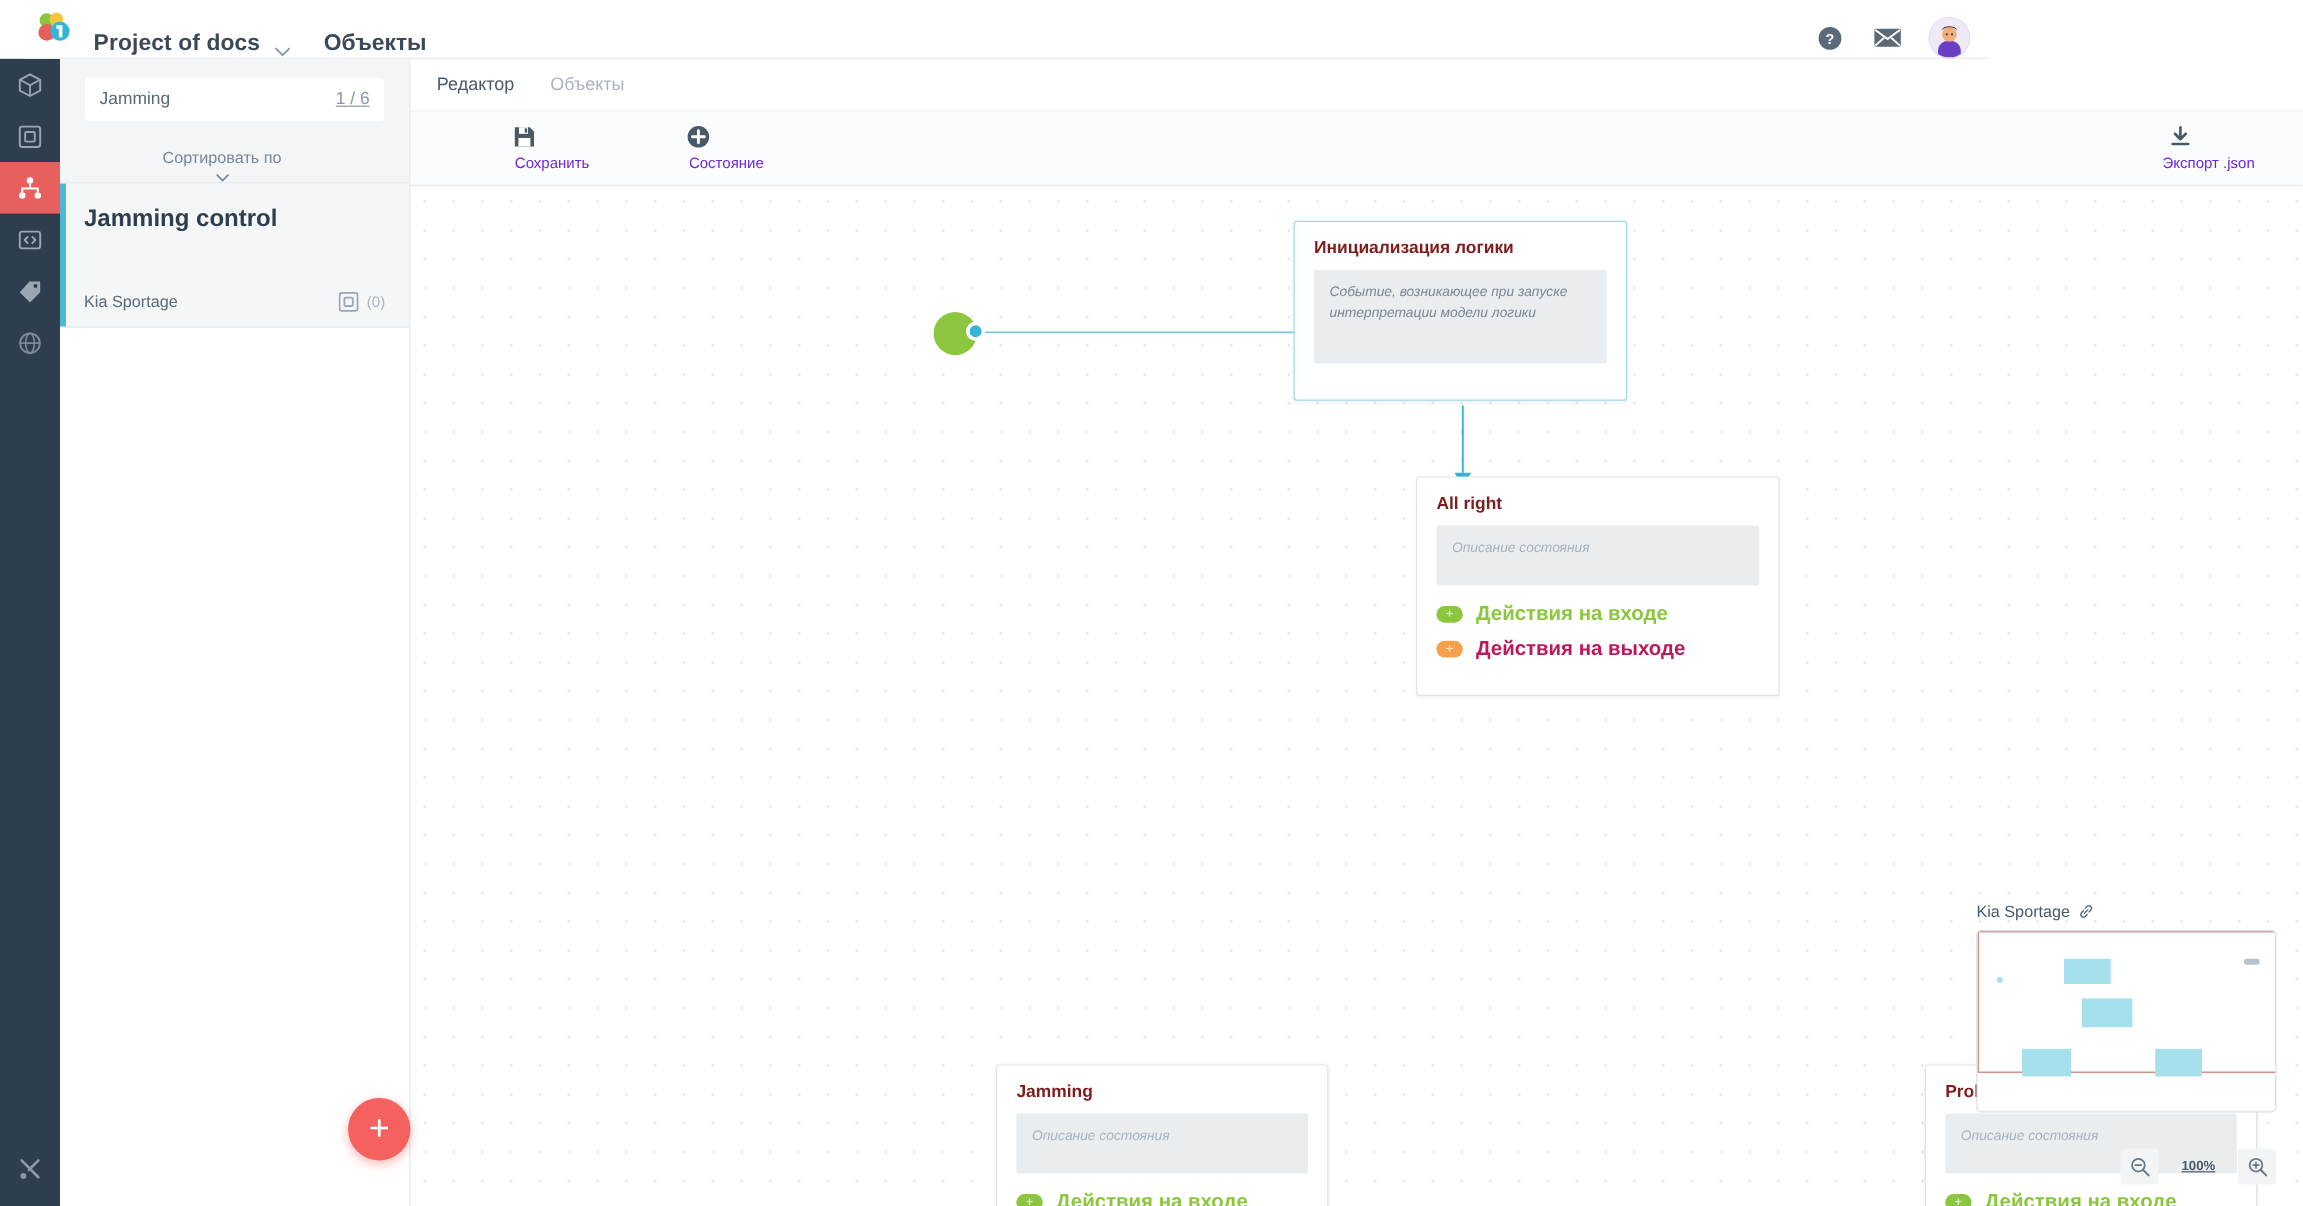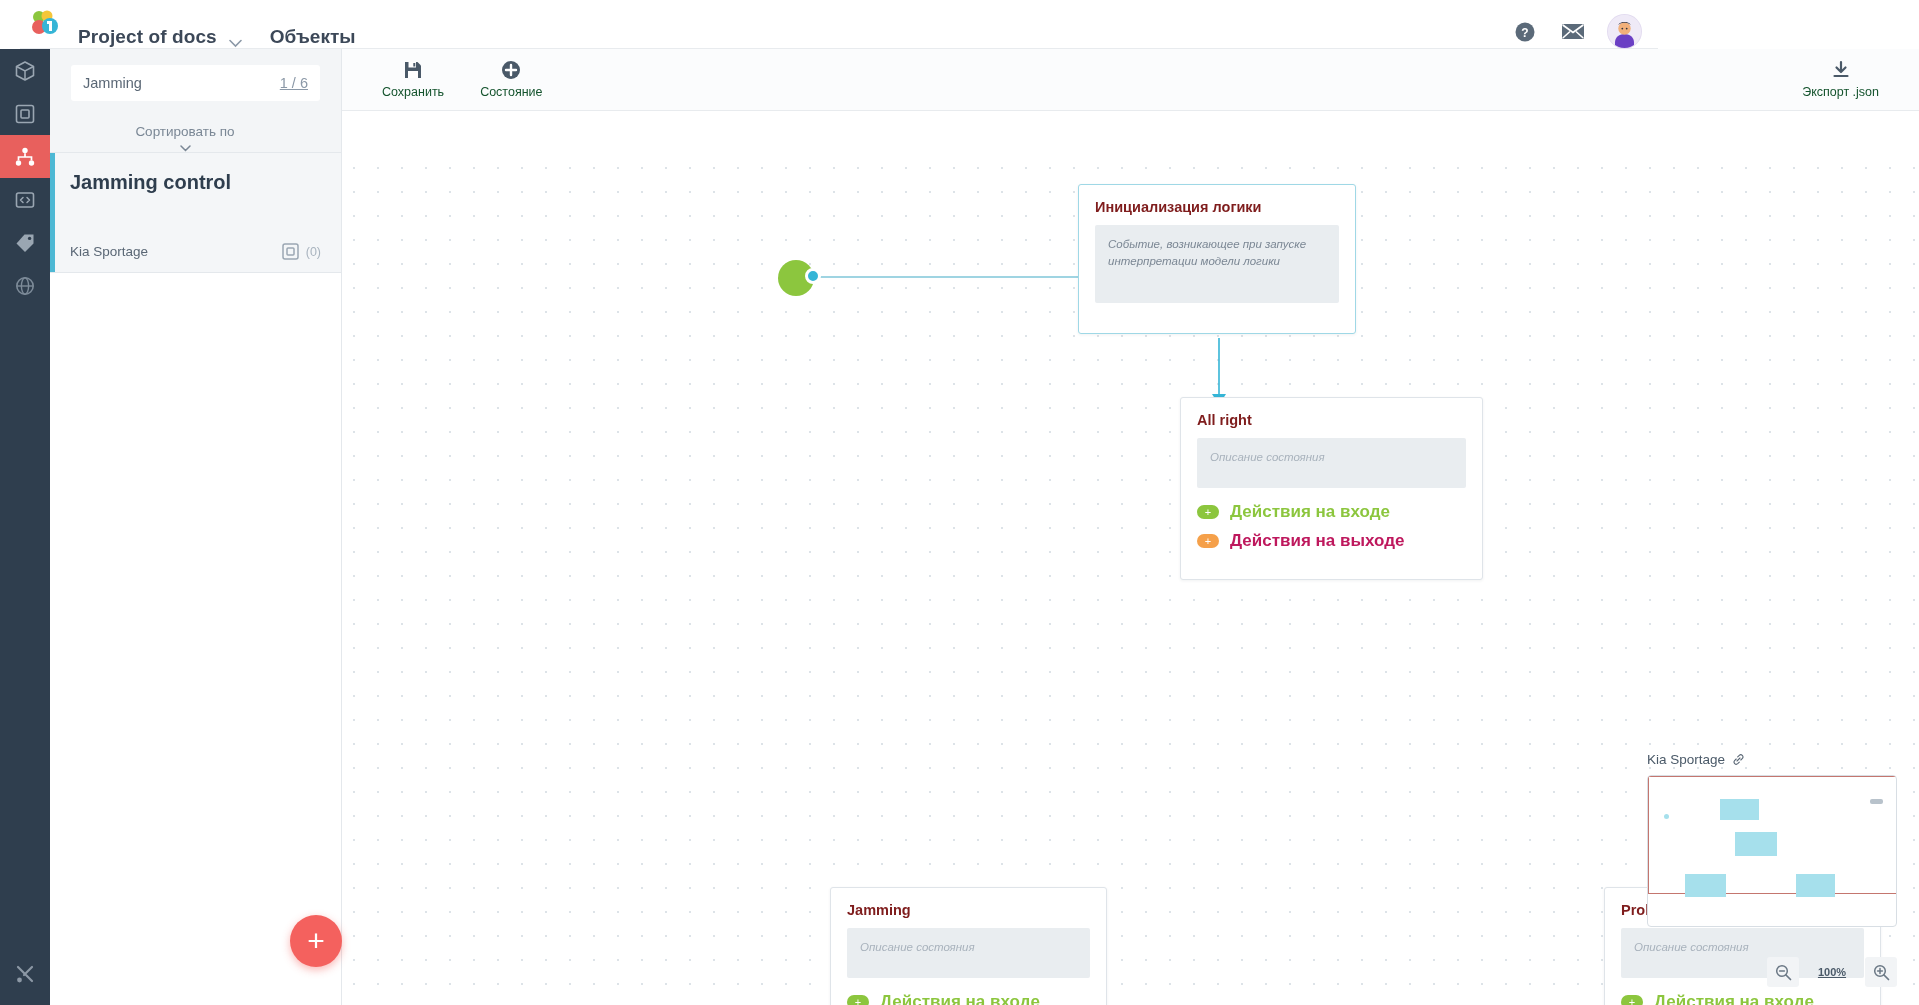--- a/index.html
+++ b/index.html
@@ -96,21 +96,21 @@
   .tab { font-size: 15px; color: #aab4be; cursor: pointer; }
   .tab.active { color: #4a5968; }
   .toolbar {
     height: 62px; background: #fbfcfd; border-bottom: 1px solid #e8ebee;
     display: flex; align-items: center; padding: 0 22px; position: relative;
   }
   .tool-btn {
     display: flex; flex-direction: column; align-items: center; gap: 5px;
     cursor: pointer; padding: 0 18px; min-width: 62px;
   }
-  .tool-label { font-size: 12.5px; color: #14532d; white-space: nowrap; }
+  .tool-label { font-size: 12.5px; color: #6d28d9; white-space: nowrap; margin-left: 47px; }
   .tool-right { margin-left: auto; }
 
   
   .canvas {
     position: absolute; top: 107px; left: 0; right: 0; bottom: 0; overflow: hidden;
     background-color: #ffffff;
     background-image: radial-gradient(circle, #dde3e8 1px, transparent 1.1px);
     background-size: 24px 24px;
   }
   .node {
@@ -298,20 +298,24 @@
             </svg>
           <span class="badge-count">(0)</span>
         </span>
       </div>
     </div>
 
     <button class="fab">+</button>
   </div>
 
   <div class="main">
+    <div class="tabs">
+      <div class="tab active">Редактор</div>
+      <div class="tab">Объекты</div>
+    </div>
 
     <div class="toolbar">
       <div class="tool-btn">
         <svg width="20" height="20" viewBox="0 0 20 20">
           <path d="M2 2 H14.5 L18 5.5 V18 H2 Z" fill="#4a5968"></path>
           <rect x="5.5" y="2" width="7.5" height="5.5" fill="#ffffff"></rect>
           <rect x="10.3" y="3" width="2" height="3.5" fill="#4a5968"></rect>
           <rect x="5" y="11" width="10" height="7" fill="#ffffff"></rect>
         </svg>
         <span class="tool-label">Сохранить</span>

